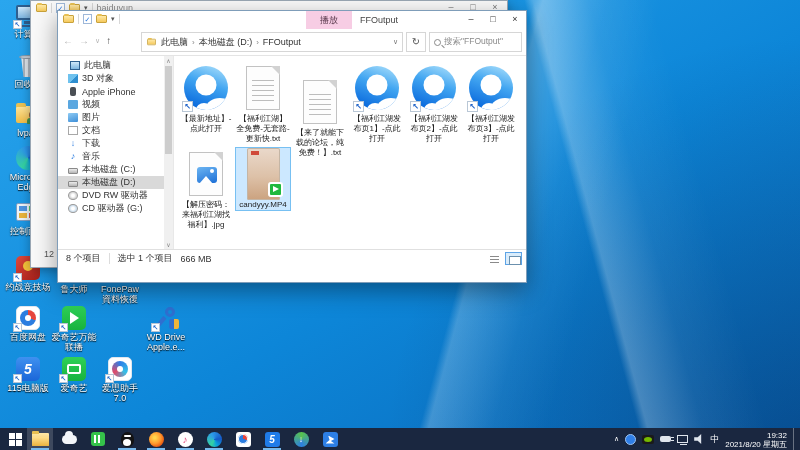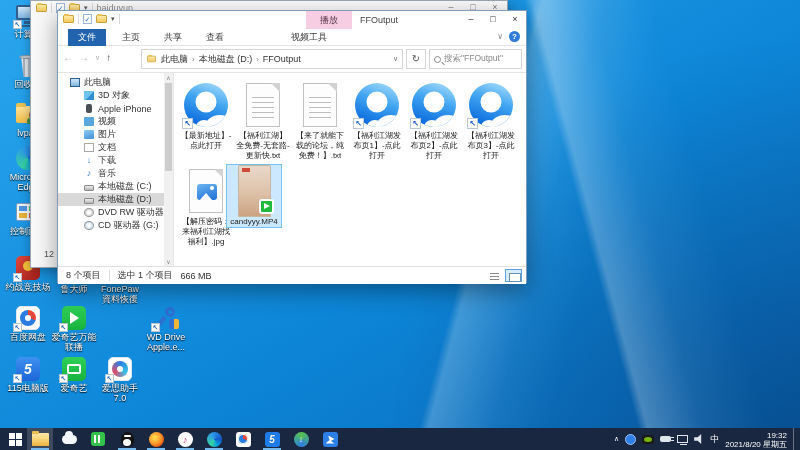--- a/index.html
+++ b/index.html
@@ -58,21 +58,21 @@
   .csep { color:#888; font-size:8px; }
   .cdd { margin-left:auto; font-size:7px; color:#777; }
   .refbox { position:absolute; left:348px; top:3px; width:20px; height:20px; border:1px solid #d6d6d6; text-align:center; line-height:18px; color:#555; font-size:10px; }
   .searchbox { position:absolute; left:371px; top:3px; width:93px; height:20px; border:1px solid #d6d6d6; display:flex; align-items:center; gap:3px; padding:0 4px; }
   .lens { width:7px; height:7px; border:1px solid #8a8a8a; border-radius:50%; position:relative; flex:none; }
   .lens::after { content:""; position:absolute; left:6px; top:6px; width:4px; height:1px; background:#8a8a8a; transform:rotate(45deg); }
   .stext { font-size:8.5px; color:#8a8a8a; white-space:nowrap; overflow:hidden; }
 
   .wbody { position:relative; height:193px; }
   .navpane { position:absolute; left:0; top:0; width:116px; height:193px; border-right:1px solid #e8e8e8; padding-top:3px; }
-  .nitem { display:flex; align-items:center; gap:4px; height:13px; padding-left:26px; font-size:9px; color:#333; white-space:nowrap; }
+  .nitem { display:flex; align-items:center; gap:4px; height:13px; padding-left:10px; font-size:9px; color:#333; white-space:nowrap; }
   .nitem.root { padding-left:12px; }
   .nitem.sel { background:#d9d9d9; }
   .nico { width:10px; height:9px; flex:none; position:relative; }
   .vscroll { position:absolute; right:0; top:0; width:9px; height:193px; background:#f0f0f0; }
   .vthumb { position:absolute; left:1px; top:10px; width:7px; height:88px; background:#cdcdcd; }
   .sarr { position:absolute; left:0; width:9px; font-size:6px; color:#888; text-align:center; }
 
   .filelist { position:absolute; left:117px; top:0; right:0; height:193px; }
   .tile { position:absolute; width:54px; }
   .tile .ic { height:52px; position:relative; display:flex; align-items:center; justify-content:center; }
@@ -325,31 +325,20 @@
       </div>
       <div class="ctxgroup">播放</div>
       <div class="wtitle">FFOutput</div>
       <div class="capbtns">
         <span class="cb">–</span>
         <span class="cb">□</span>
         <span class="cb">×</span>
       </div>
     </div>
 
-    <div class="tabsrow">
-      <span class="rtab file" style="left:10px;width:38px">文件</span>
-      <span class="rtab" style="left:56px;width:34px">主页</span>
-      <span class="rtab" style="left:98px;width:34px">共享</span>
-      <span class="rtab" style="left:140px;width:34px">查看</span>
-      <span class="rtab" style="left:220px;width:62px">视频工具</span>
-      <div class="ribbon-right">
-        <span class="collapse">∨</span>
-        <span class="helpc">?</span>
-      </div>
-    </div>
 
     <div class="addrrow">
       <div class="navbtns">
         <span class="nb-dis">←</span>
         <span class="nb-dis">→</span>
         <span class="nb-dis" style="font-size:7px">∨</span>
         <span class="nb">↑</span>
       </div>
       <div class="crumbbox">
         <span class="fold"></span>
@@ -438,21 +427,21 @@
           <div class="fname">【最新地址】-点此打开</div>
         </div>
         <div class="tile" style="left:61px;top:6px">
           <div class="ic">
               <div class="page">
                 <div class="plines"></div>
               </div>
             </div>
           <div class="fname">【福利江湖】全免费-无套路-更新快.txt</div>
         </div>
-        <div class="tile" style="left:118px;top:6px">
+        <div class="tile" style="left:118px;top:20px">
           <div class="ic">
               <div class="page">
                 <div class="plines"></div>
               </div>
             </div>
           <div class="fname">【来了就能下载的论坛，纯免费！】.txt</div>
         </div>
         <div class="tile" style="left:175px;top:6px">
           <div class="ic">
             <div class="qq-circle">
@@ -488,21 +477,21 @@
         </div>
 
         <div class="tile" style="left:4px;top:92px">
           <div class="ic">
               <div class="page">
                 <div class="imgbox"></div>
               </div>
             </div>
           <div class="fname">【解压密码：来福利江湖找福利】.jpg</div>
         </div>
-        <div class="tile sel" style="left:52px;top:92px">
+        <div class="tile sel" style="left:61px;top:92px">
           <div class="ic">
             <div class="thumb">
               <span class="playbadge"></span>
             </div>
           </div>
           <div class="fname">candyyy.MP4</div>
         </div>
       </div>
     </div>
 

